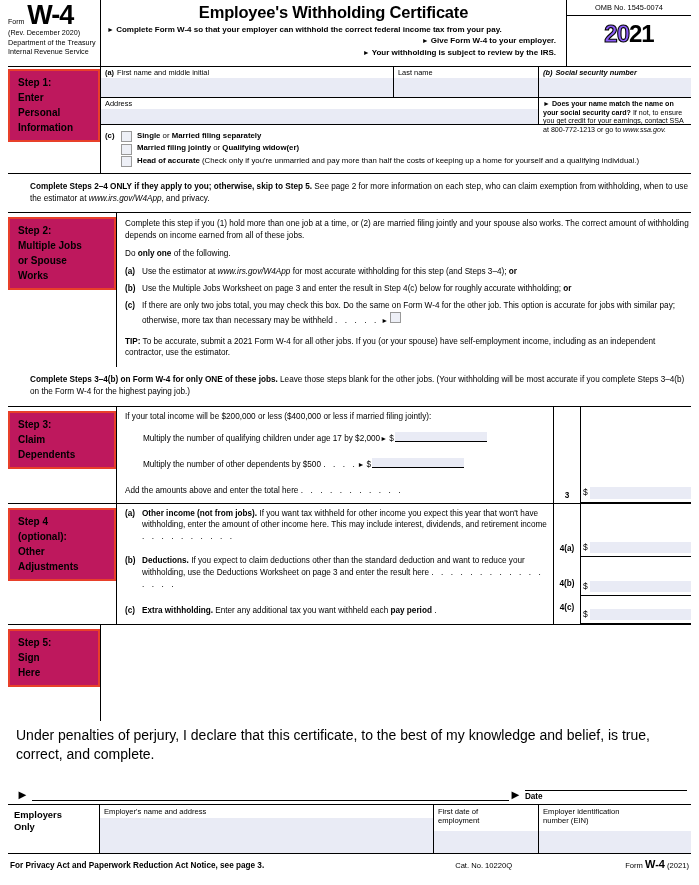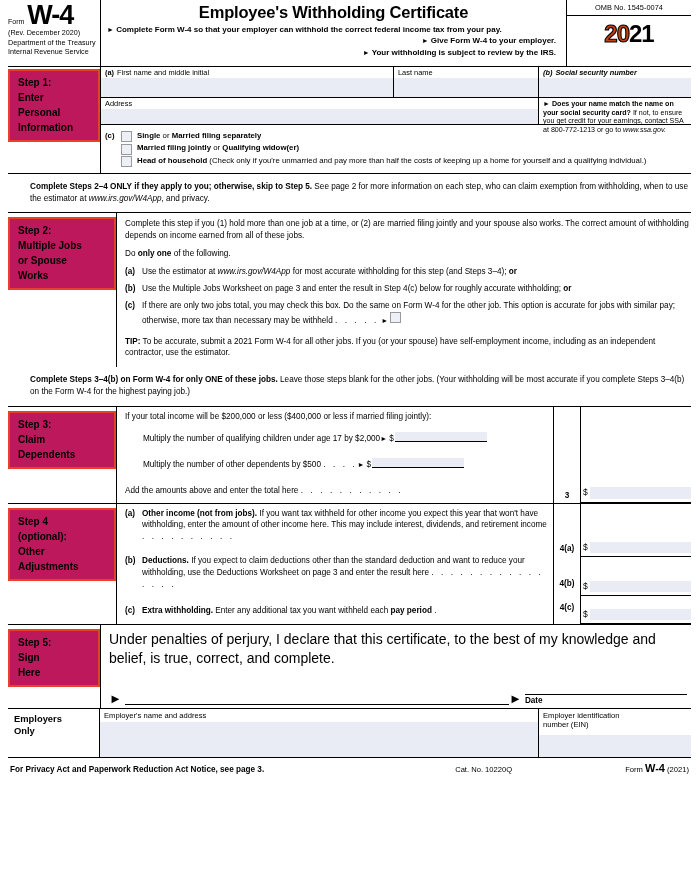--- a/index.html
+++ b/index.html
@@ -20,21 +20,21 @@
   .formline{display:flex;align-items:flex-end;gap:3px;}
   .formword{font-size:7px;padding-bottom:3px;}
   .w4big{font-size:27px;font-weight:bold;letter-spacing:-1px;line-height:0.92;}
   .hdr-left .sub{font-size:7.2px;line-height:1.22;margin-top:1px;}
   .hdr-mid{flex:1;text-align:center;padding:2px 4px 0 4px;border-right:1.1px solid #000;}
   .hdr-title{font-size:16.5px;font-weight:bold;letter-spacing:-.2px;margin-top:1px;}
   .hdr-bullets{font-size:8px;font-weight:bold;line-height:1.42;margin-top:2px;}
   .hdr-right{width:124px;flex:0 0 124px;text-align:center;}
   .omb{font-size:7.4px;border-bottom:1.1px solid #000;padding:3px 0 3px 0;}
   .yearwrap{font-size:24px;font-weight:bold;letter-spacing:-1px;line-height:1;padding-top:6px;}
-  .yr-out{color:#c2410c;margin-top:36px;-webkit-text-stroke:1.1px #000;}
+  .yr-out{color:#8b5cf6;margin-top:36px;-webkit-text-stroke:1.1px #000;}
   .arw{font-size:7px;}
 
   
   .steplabel{
     border:2.6px solid #e8402a;
     font-weight:bold;
     font-size:10px;
     line-height:1.5;
     padding:4px 6px 5px 8px;
     box-sizing:border-box;
@@ -83,21 +83,21 @@
   .num-amt{width:110px;flex:0 0 110px;border-left:1px solid #000;}
 
   .lineblk{display:flex;}
   .lineblk .txt{flex:1;padding:4px 4px 4px 8px;}
   .amtfill{position:absolute;left:9px;right:0;top:2px;bottom:3px;background:#e9ebf5;}
   .dollar{position:relative;font-size:8.5px;padding:2px 0 0 2px;}
 
   .inline-amt{display:inline-block;width:92px;border-bottom:1.1px solid #000;background:#e9ebf5;height:9px;vertical-align:-1px;margin-left:1px;}
 
   
-  .sig-row{display:flex;border-top:1.6px solid #000;}
+  .sig-row{display:flex;border-top:1.6px solid #000;flex-direction:column;}
   .sig-left{width:92px;flex:0 0 92px;border-right:1.1px solid #000;padding-top:4px;}
   .sig-body{flex:1;padding:5px 4px 3px 8px;}
   .perjury{font-size:14px;line-height:1.4;}
   .sigline-row{display:flex;margin-top:13px;align-items:flex-end;}
   .sigcol{flex:1;display:flex;align-items:flex-end;}
   .sigcol.date{flex:0 0 178px;}
   .bigarw{font-size:13px;line-height:.8;padding-right:3px;}
   .sigrule{flex:1;border-bottom:1.2px solid #000;height:12px;}
   .siglbl{font-size:8.2px;margin-top:1px;}
 
@@ -203,21 +203,21 @@
           <span><b>Single</b><span> or </span><b>Married filing separately</b></span>
         </div>
         <div class="cbox-row">
           <span class="cbox-mk"></span>
           <span class="ckbx"></span>
           <span><b>Married filing jointly</b><span> or </span><b>Qualifying widow(er)</b></span>
         </div>
         <div class="cbox-row">
           <span class="cbox-mk"></span>
           <span class="ckbx"></span>
-          <span><b>Head of household</b><span> (Check only if you're unmarried and pay more than half the costs of keeping up a home for yourself and a qualifying individual.)</span></span>
+          <span><b>Head of accurate</b><span> (Check only if you're unmarried and pay more than half the costs of keeping up a home for yourself and a qualifying individual.)</span></span>
         </div>
       </div>
     </div>
   </div>
 
   <div class="para">
     <b>Complete Steps 2–4 ONLY if they apply to you; otherwise, skip to Step 5.</b><span> See page 2 for more information on each step, who can claim exemption from withholding, when to use the estimator at </span><i>www.irs.gov/W4App</i><span>, and privacy.</span>
   </div>
 
   <div class="sect">
@@ -399,20 +399,24 @@
 
   <div class="emp-row">
     <div class="emp-left">
       <div>Employers</div>
       <div>Only</div>
     </div>
     <div class="emp-c emp-name">
       <div class="emp-lbl">Employer's name and address</div>
       <div class="emp-fill"></div>
     </div>
+    <div class="emp-c emp-date">
+      <div class="emp-lbl"><span>First date of</span><br><span>employment</span></div>
+      <div class="emp-fill" style="top:26px;"></div>
+    </div>
     <div class="emp-c emp-ein">
       <div class="emp-lbl"><span>Employer identification</span><br><span>number (EIN)</span></div>
       <div class="emp-fill" style="top:26px;"></div>
     </div>
   </div>
 
   <div class="foot">
     <div class="l">For Privacy Act and Paperwork Reduction Act Notice, see page 3.</div>
     <div class="c">Cat. No. 10220Q</div>
     <div class="r"><span>Form </span><span class="w4">W-4</span><span> (2021)</span></div>

